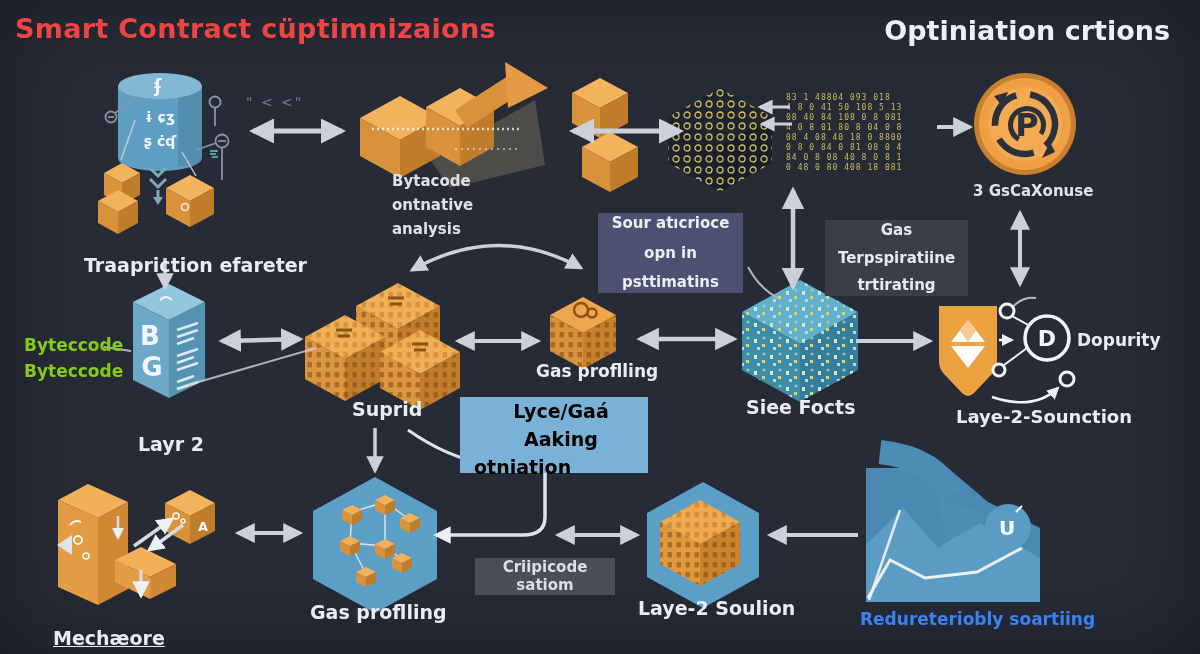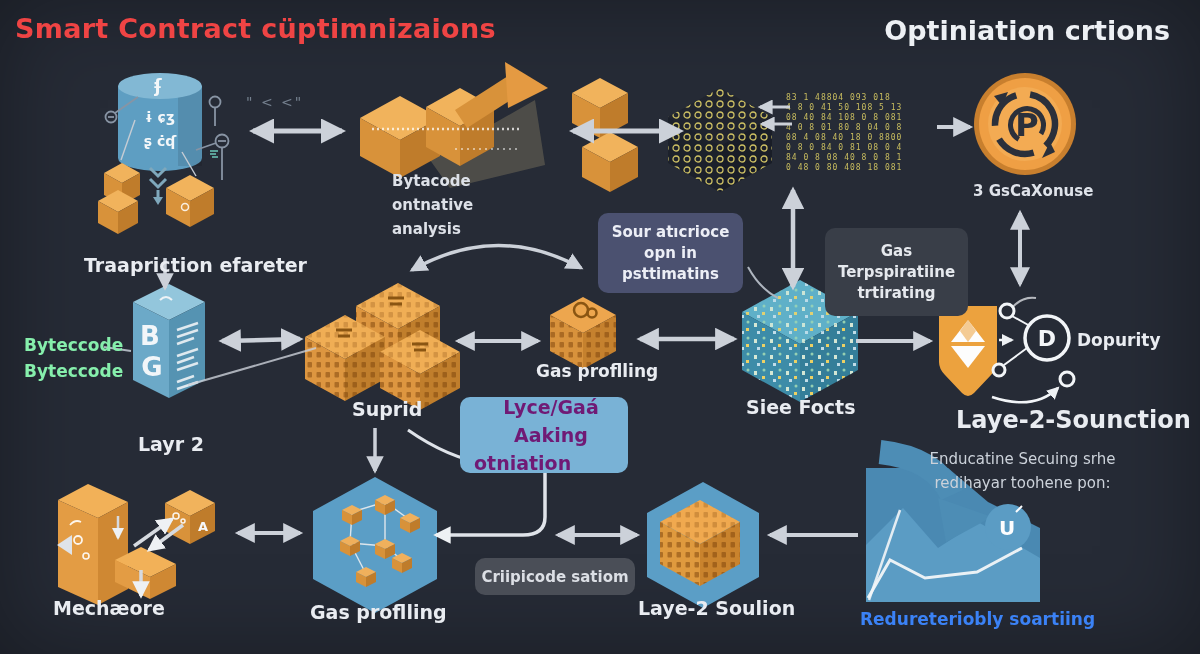--- a/index.html
+++ b/index.html
@@ -1,20 +1,20 @@
 <!DOCTYPE html>
 <html><head>
 <meta charset="utf-8">
 <style>
   html,body{margin:0;padding:0;background:#181b22;}
   #canvas{position:relative;width:1200px;height:654px;background:#262b36;overflow:hidden;
           font-family:"DejaVu Sans",sans-serif;box-shadow:inset 0 0 90px rgba(0,0,0,.35);}
   .lbl{position:absolute;font-weight:700;color:#e9ecf1;white-space:nowrap;}
   .box{position:absolute;font-weight:700;display:flex;flex-direction:column;align-items:center;
-       justify-content:center;text-align:center;border-radius:10px;}
+       justify-content:space-between;text-align:center;border-radius:0;}
   .art{position:absolute;left:0;top:0;}
   svg text{font-family:"DejaVu Sans",sans-serif;}
   .mono{font-family:"DejaVu Sans Mono",monospace;}
 </style>
 </head>
 <body>
 
 <div id="canvas">
 
 <svg class="art" width="1200" height="654" viewBox="0 0 1200 654">
@@ -335,54 +335,50 @@
 <div class="lbl" style="left:84px;top:254px;font-size:19px;">Traapriction efareter</div>
 
 <div style="position:absolute;left:392px;top:169px;width:168px;text-align:left;font-weight:700;color:#dde1e8;font-size:15px;line-height:24px;">
   <div>Bytacode</div>
   <div>ontnative</div>
   <div>analysis</div>
 </div>
 
 <div class="lbl" style="left:973px;top:182px;font-size:15px;color:#dfe3ea;">3 GsCaXonuse</div>
 
-<div style="position:absolute;left:24px;top:332px;font-weight:700;color:#86efac;font-size:17px;line-height:26px;">
+<div style="position:absolute;left:24px;top:332px;font-weight:700;color:#84cc16;font-size:17px;line-height:26px;">
   <div>Byteccode</div>
   <div>Byteccode</div>
 </div>
 
 <div class="lbl" style="left:138px;top:406px;font-size:19px;margin-top:27px;">Layr 2</div>
 <div class="lbl" style="left:352px;top:398px;font-size:19px;">Suprid</div>
 <div class="lbl" style="left:536px;top:361px;font-size:17px;">Gas proflling</div>
 <div class="lbl" style="left:746px;top:396px;font-size:19px;">Siee Focts</div>
 <div class="lbl" style="left:1077px;top:330px;font-size:17px;">Dopurity</div>
-<div class="lbl" style="left:956px;top:406px;font-size:24px;">Laye-2-Sounction</div>
-<div class="lbl" style="left:53px;top:597px;font-size:19px;">Mechæore</div>
+<div class="lbl" style="left:956px;top:406px;font-size:18px;">Laye-2-Sounction</div>
+<div class="lbl" style="left:53px;top:627px;font-size:19px;text-decoration:underline;">Mechæore</div>
 <div class="lbl" style="left:310px;top:601px;font-size:19px;">Gas proflling</div>
 <div class="lbl" style="left:638px;top:597px;font-size:19px;">Laye-2 Soulion</div>
 <div class="lbl" style="left:860px;top:609px;font-size:17px;color:#3b82f6;">Redureteriobly soartiing</div>
 
 <div class="box" style="left:598px;top:213px;width:145px;height:80px;background:#4b5170;color:#eceef6;font-size:15px;line-height:21px;">
   <div>Sour atıcrioce</div>
   <div>opn in</div>
   <div>psttimatins</div>
 </div>
 
-<div class="box" style="left:825px;top:228px;width:143px;height:88px;background:#393e48;color:#e6e9ee;font-size:15px;line-height:21px;">
+<div class="box" style="left:825px;top:220px;width:143px;height:76px;background:#393e48;color:#e6e9ee;font-size:15px;line-height:21px;">
   <div>Gas</div>
   <div>Terpspiratiine</div>
   <div>trtirating</div>
 </div>
 
-<div class="box" style="left:460px;top:397px;width:168px;height:76px;background:#79b2d6;color:#701a75;font-size:19px;line-height:28px;align-items:flex-start;padding-left:14px;box-sizing:border-box;">
+<div class="box" style="left:460px;top:397px;width:188px;height:76px;background:#79b2d6;color:#000000;font-size:19px;line-height:28px;align-items:flex-start;padding-left:14px;box-sizing:border-box;">
   <div>Lyce/Gaá Aaking</div>
   <div>otniation</div>
 </div>
 
 
-<div class="box" style="left:475px;top:558px;width:160px;height:37px;background:#4a4e57;color:#dcdfe5;font-size:15px;">Criipicode satiom</div>
-
-<div style="position:absolute;left:900px;top:447px;width:245px;text-align:center;color:#ccd2da;font-size:15px;line-height:24px;font-weight:400;">
-  <div>Enducatine Secuing  srhe</div>
-  <div>redihayar toohene pon:</div>
-</div>
+<div class="box" style="left:475px;top:558px;width:140px;height:37px;background:#4a4e57;color:#dcdfe5;font-size:15px;">Criipicode satiom</div>
+
 
 </div>
 
 </body></html>

